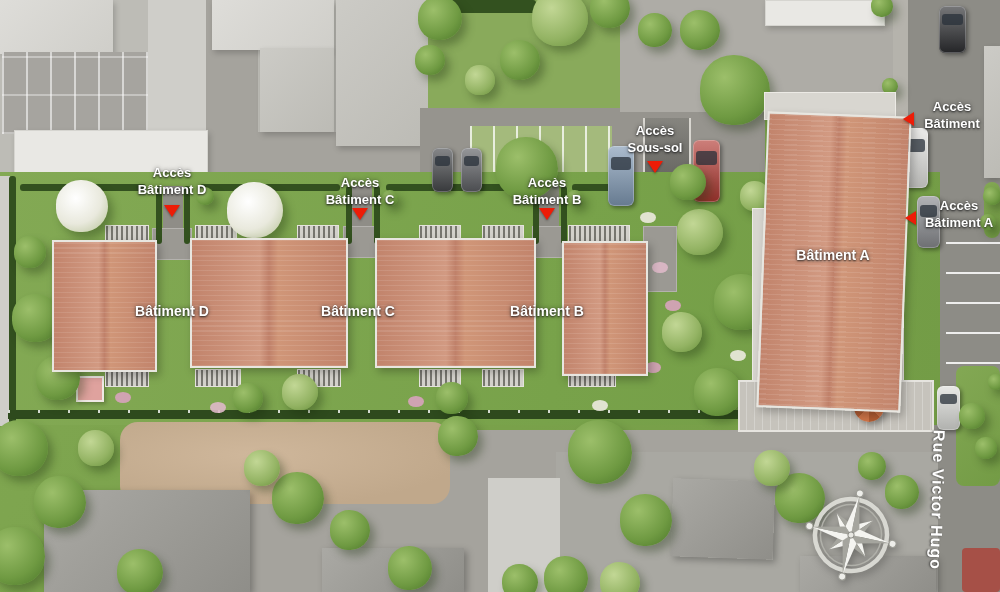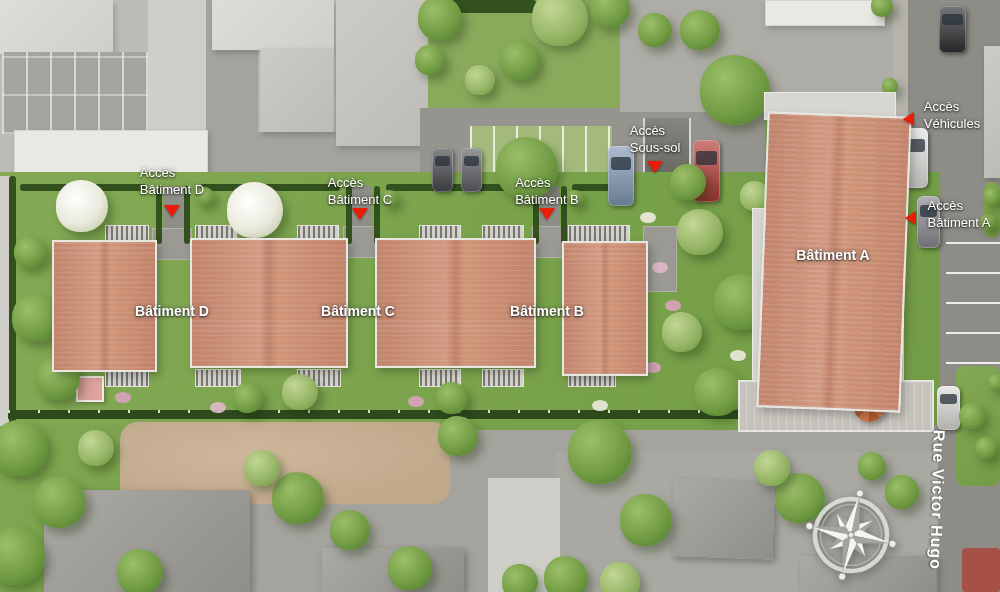--- a/index.html
+++ b/index.html
@@ -55,22 +55,22 @@
   
   .tree{border-radius:48% 52% 50% 46%; box-shadow:5px 6px 9px rgba(30,50,15,.35);}
   .tree.g{background:radial-gradient(circle at 35% 32%,#9cbf6a,#6f9a42 60%,#4f7a2c 95%);}
   .tree.l{background:radial-gradient(circle at 35% 32%,#c2d795,#93b363 60%,#6d9440 95%);}
   .tree.w{background:radial-gradient(circle at 38% 35%,#ffffff,#e9e9dd 55%,#b9c49b 95%);}
   .flower{border-radius:50%; opacity:.9;}
   .car{border-radius:6px; box-shadow:2px 2px 4px rgba(0,0,0,.4), inset 0 0 0 1px rgba(255,255,255,.25);}
   .car .glass{position:absolute; left:12%; right:12%; top:18%; height:22%; background:rgba(40,48,58,.75); border-radius:3px;}
   
   .access-label{
-    position:absolute; transform:translate(-50%,0); 
-    color:#fff; font-weight:normal; font-size:13px; line-height:1.32; white-space:nowrap;
+    position:absolute; transform:translate(-50%,0); text-align:center;
+    color:#fff; font-weight:bold; font-size:13px; line-height:1.32; white-space:nowrap;
     text-shadow:0 1px 2px rgba(25,25,25,.9), 0 0 4px rgba(25,25,25,.55);
   }
   .access-label span{display:block;}
   .bldg-label{
     position:absolute; transform:translate(-50%,-50%); color:#fff; font-weight:bold; font-size:14px;
     white-space:nowrap; text-shadow:0 1px 2px rgba(25,25,25,.85), 0 0 4px rgba(25,25,25,.5);
   }
   .tri-down{width:0;height:0;border-left:8px solid transparent;border-right:8px solid transparent;
     border-top:12px solid var(--accent); filter:drop-shadow(0 1px 1px rgba(0,0,0,.4));}
   .tri-left{width:0;height:0;border-top:7px solid transparent;border-bottom:7px solid transparent;
@@ -321,21 +321,21 @@
   <div class="abs tri-down" style="left:539px;top:208px"></div>
 
   <div class="access-label" style="left:655px;top:122px">
     <span>Accès</span>
     <span>Sous-sol</span>
   </div>
   <div class="abs tri-down" style="left:647px;top:161px"></div>
 
   <div class="access-label" style="left:952px;top:98px">
     <span>Accès</span>
-    <span>Véhicules</span>
+    <span>Bâtiment</span>
   </div>
   <div class="abs tri-left" style="left:903px;top:112px"></div>
 
   <div class="access-label" style="left:959px;top:197px">
     <span>Accès</span>
     <span>Bâtiment A</span>
   </div>
   <div class="abs tri-left" style="left:905px;top:211px"></div>
 
   <div class="street-name" style="left:937px;top:500px">Rue Victor Hugo</div>

